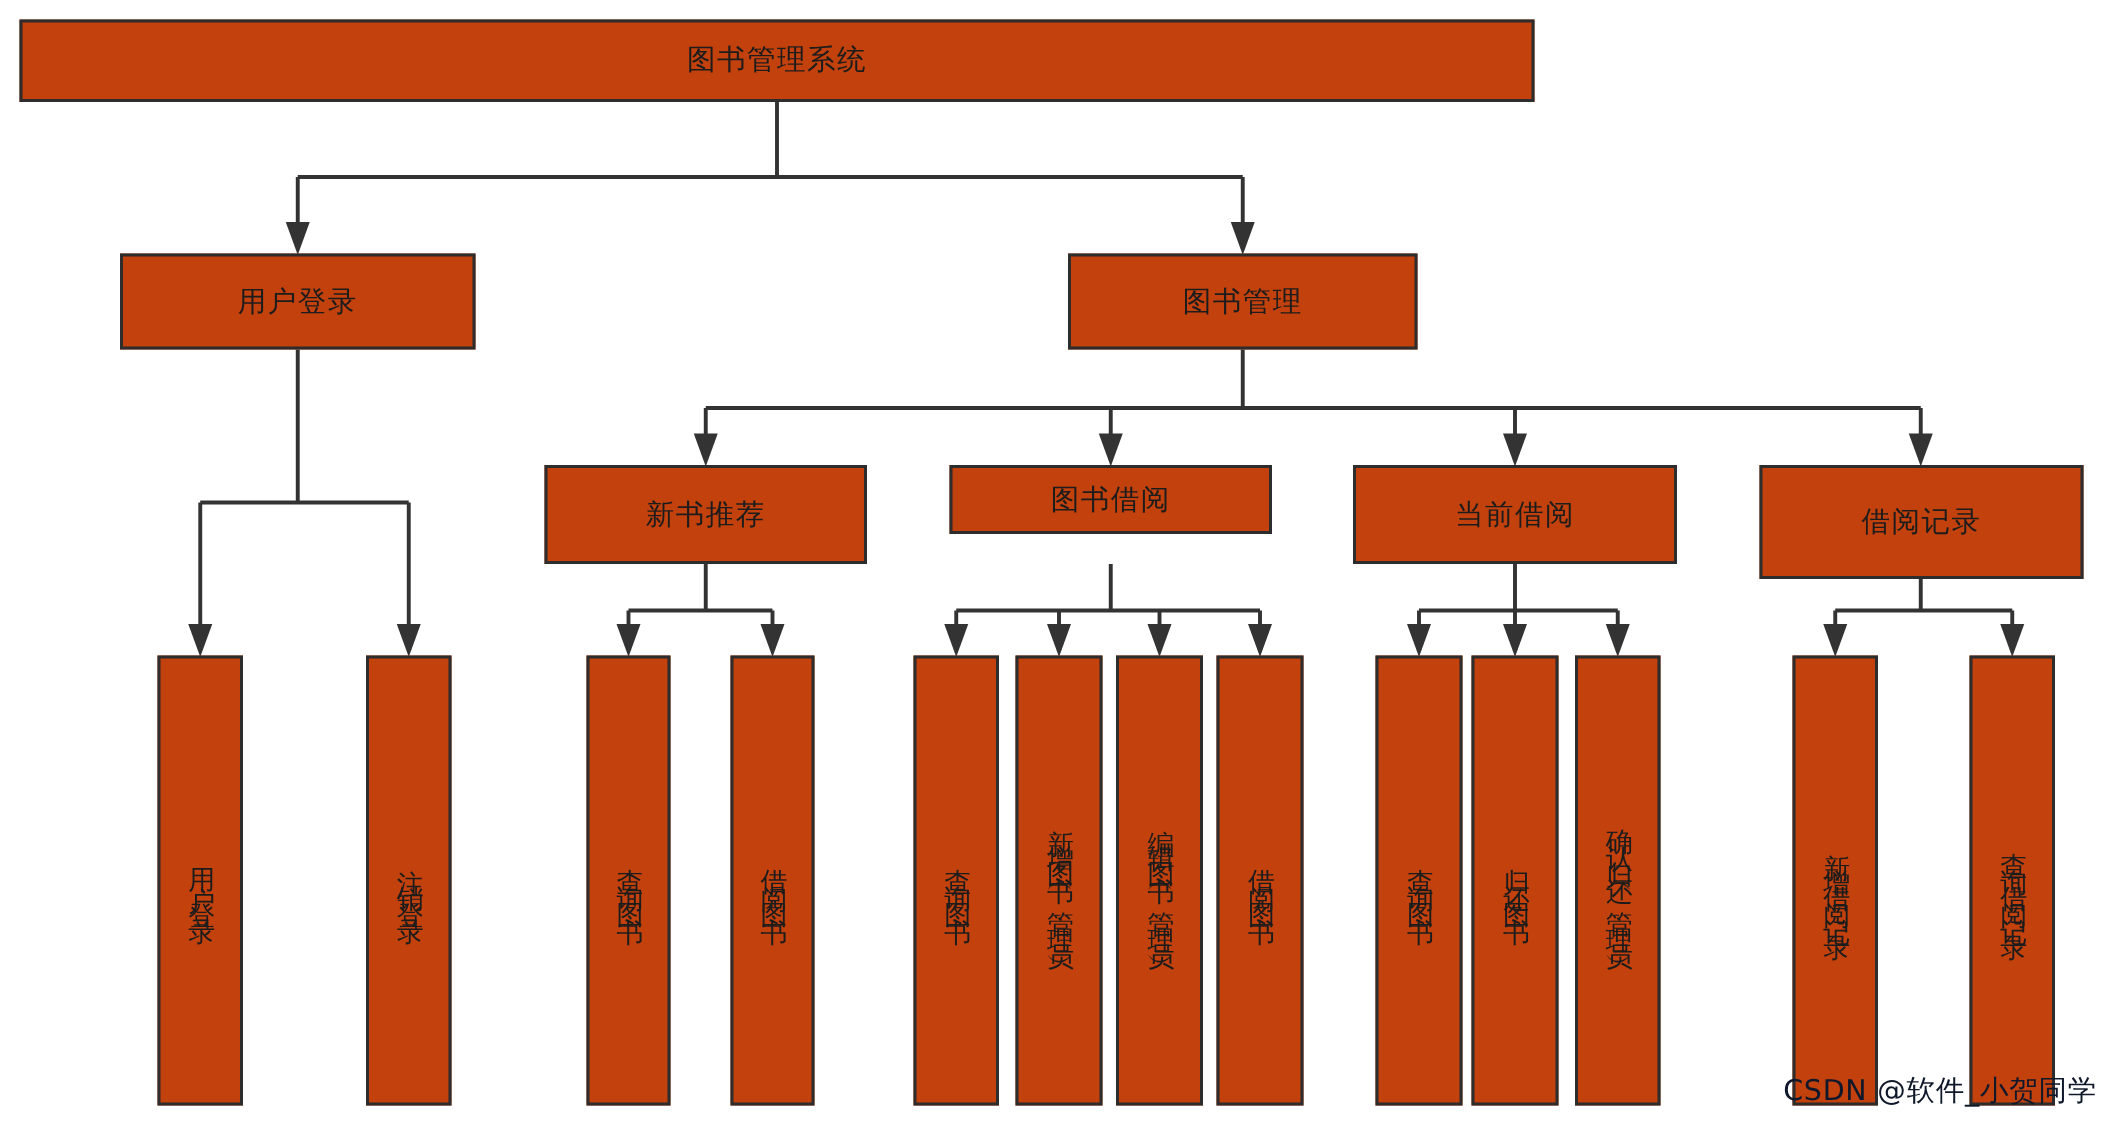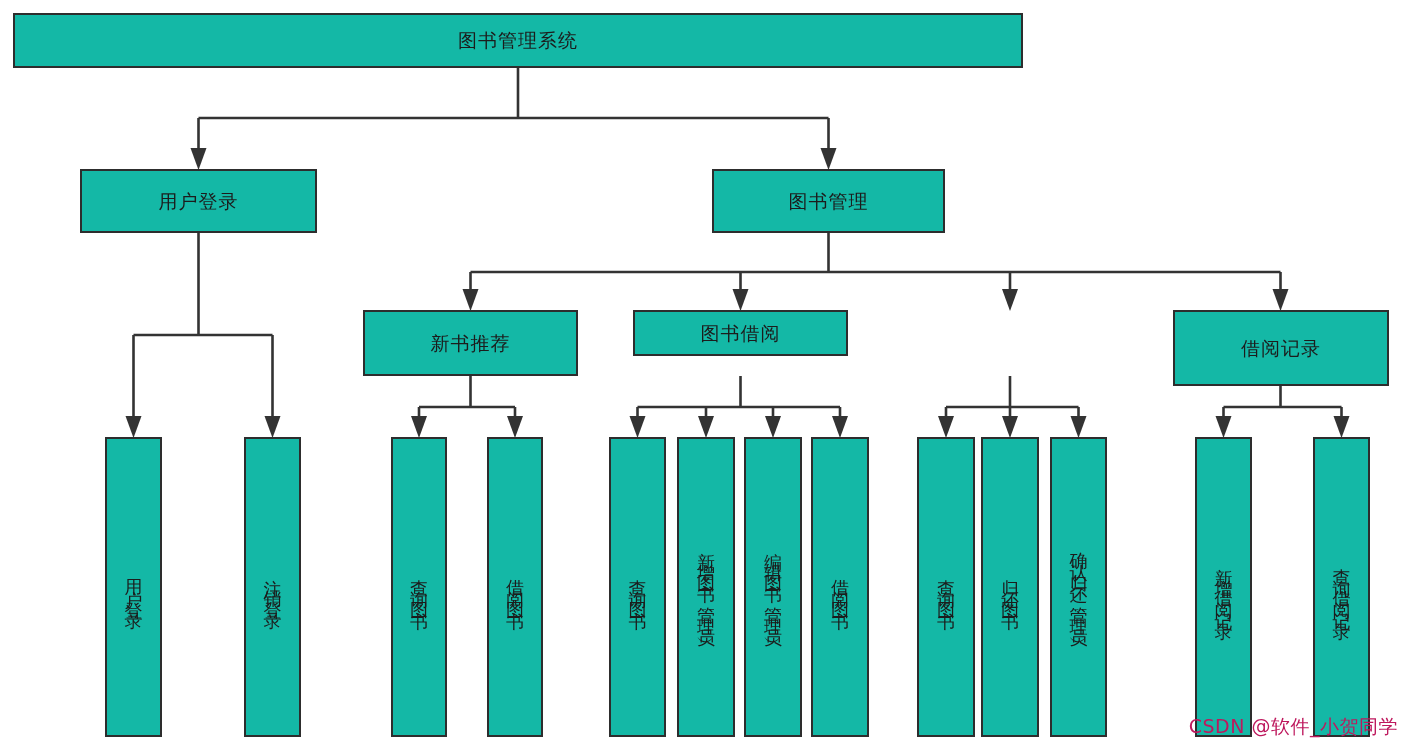--- a/index.html
+++ b/index.html
@@ -14,21 +14,21 @@
   }
   .wires {
     position: absolute;
     left: 0; top: 0;
     width: 1405px; height: 747px;
     pointer-events: none;
   }
   .box {
     position: absolute;
     box-sizing: border-box;
-    background: #14b8a6;
+    background: #c2410c;
     border: 2.5px solid #2d2d2d;
     display: flex;
     align-items: center;
     justify-content: center;
     text-align: center;
   }
   .h-box {
     font-size: 19px;
     letter-spacing: 1px;
     line-height: 1.2;
@@ -38,21 +38,21 @@
     text-orientation: mixed;
     font-size: 18px;
     letter-spacing: 11px;
     line-height: 1;
   }
   .watermark {
     position: absolute;
     right: 7px;
     top: 714px;
     font-size: 19px;
-    color: #be185d;
+    color: #0f172a;
     letter-spacing: 0.5px;
     white-space: nowrap;
   }
 </style>
 </head>
 <body>
 
 <div class="stage">
 
   <svg class="wires" viewBox="0 0 1405 747" xmlns="http://www.w3.org/2000/svg">
@@ -88,20 +88,21 @@
     </g>
   </svg>
 
   <div class="box h-box" style="left:13px; top:13px; width:1010px; height:55px">图书管理系统</div>
 
   <div class="box h-box" style="left:80px; top:169px; width:237px; height:64px">用户登录</div>
   <div class="box h-box" style="left:363px; top:310px; width:215px; height:66px">新书推荐</div>
 
   <div class="box h-box" style="left:712px; top:169px; width:233px; height:64px">图书管理</div>
   <div class="box h-box" style="left:633px; top:310px; width:215px; height:46px">图书借阅</div>
+  <div class="box h-box" style="left:902px; top:310px; width:216px; height:66px">当前借阅</div>
   <div class="box h-box" style="left:1173px; top:310px; width:216px; height:76px">借阅记录</div>
 
   <div class="box v-box" style="left:105px; top:437px; width:57px; height:300px">用户登录</div>
   <div class="box v-box" style="left:244px; top:437px; width:57px; height:300px">注销登录</div>
 
   <div class="box v-box" style="left:391px; top:437px; width:56px; height:300px">查询图书</div>
   <div class="box v-box" style="left:487px; top:437px; width:56px; height:300px">借阅图书</div>
 
   <div class="box v-box" style="left:609px; top:437px; width:57px; height:300px">查询图书</div>
   <div class="box v-box" style="left:677px; top:437px; width:58px; height:300px">新增图书（管理员）</div>

